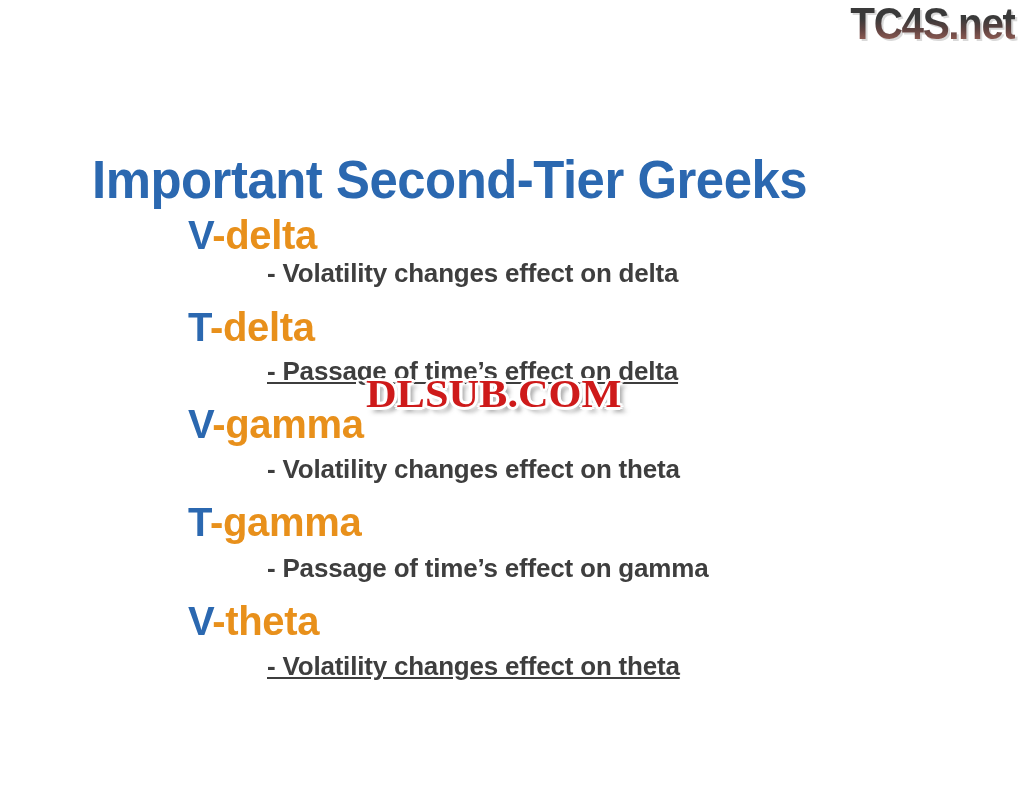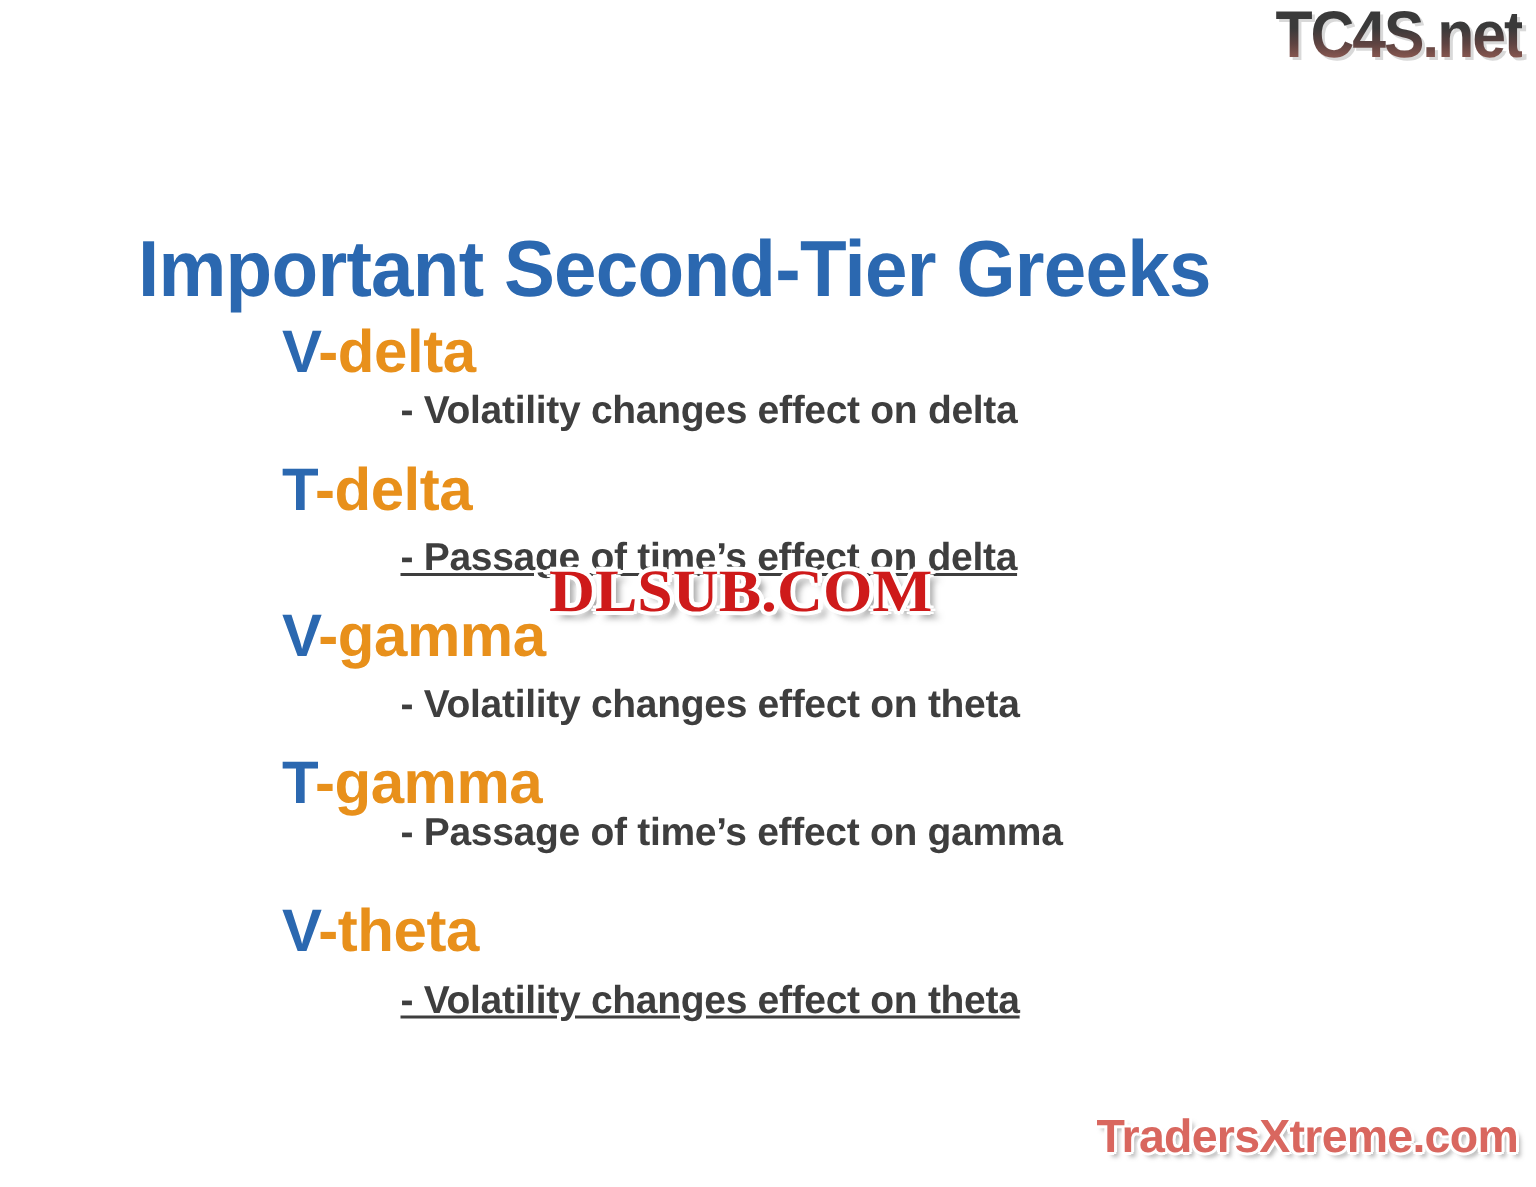--- a/index.html
+++ b/index.html
@@ -194,25 +194,24 @@
       <div class="greek-block">
         <div class="greek-head" style="top: 305px;"><span class="pfx">T</span><span class="sfx">-delta</span></div>
         <div class="greek-sub" style="top: 357px; text-decoration: underline;">- Passage of time’s effect on delta</div>
       </div>
       <div class="greek-block">
         <div class="greek-head" style="top: 402px; text-align: center;"><span class="pfx">V</span><span class="sfx">-gamma</span></div>
         <div class="greek-sub" style="top: 455px;">- Volatility changes effect on theta</div>
       </div>
       <div class="greek-block">
         <div class="greek-head" style="top: 500px;"><span class="pfx">T</span><span class="sfx">-gamma</span></div>
-        <div class="greek-sub" style="top: 540px;">- Passage of time’s effect on gamma</div>
+        <div class="greek-sub" style="top: 554px;">- Passage of time’s effect on gamma</div>
       </div>
       <div class="greek-block">
         <div class="greek-head" style="top: 599px;"><span class="pfx">V</span><span class="sfx">-theta</span></div>
         <div class="greek-sub" style="top: 652px; text-decoration: underline;">- Volatility changes effect on theta</div>
       </div>
     </div>
 
   <div class="watermark-center">DLSUB.COM</div>
 
-  <div class="watermark-bottom">TradersXtreme.com</div>
 
 </div>
 
 </body></html>

